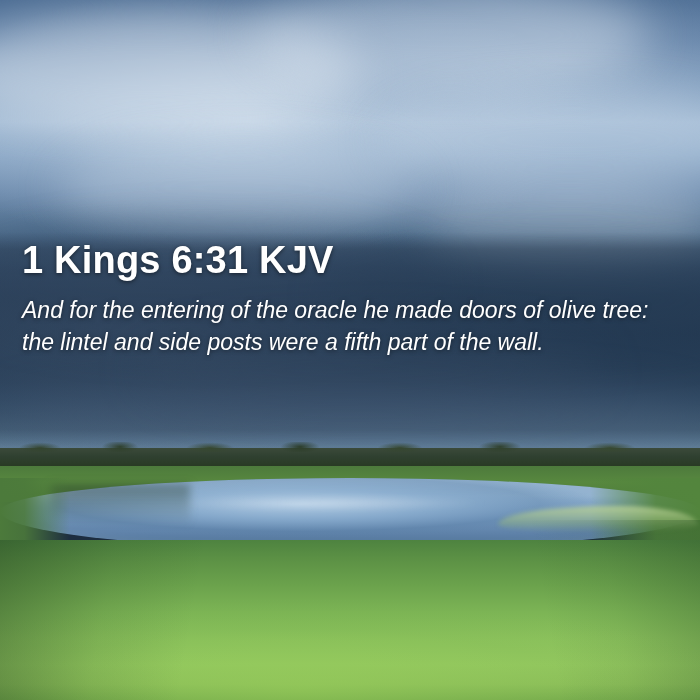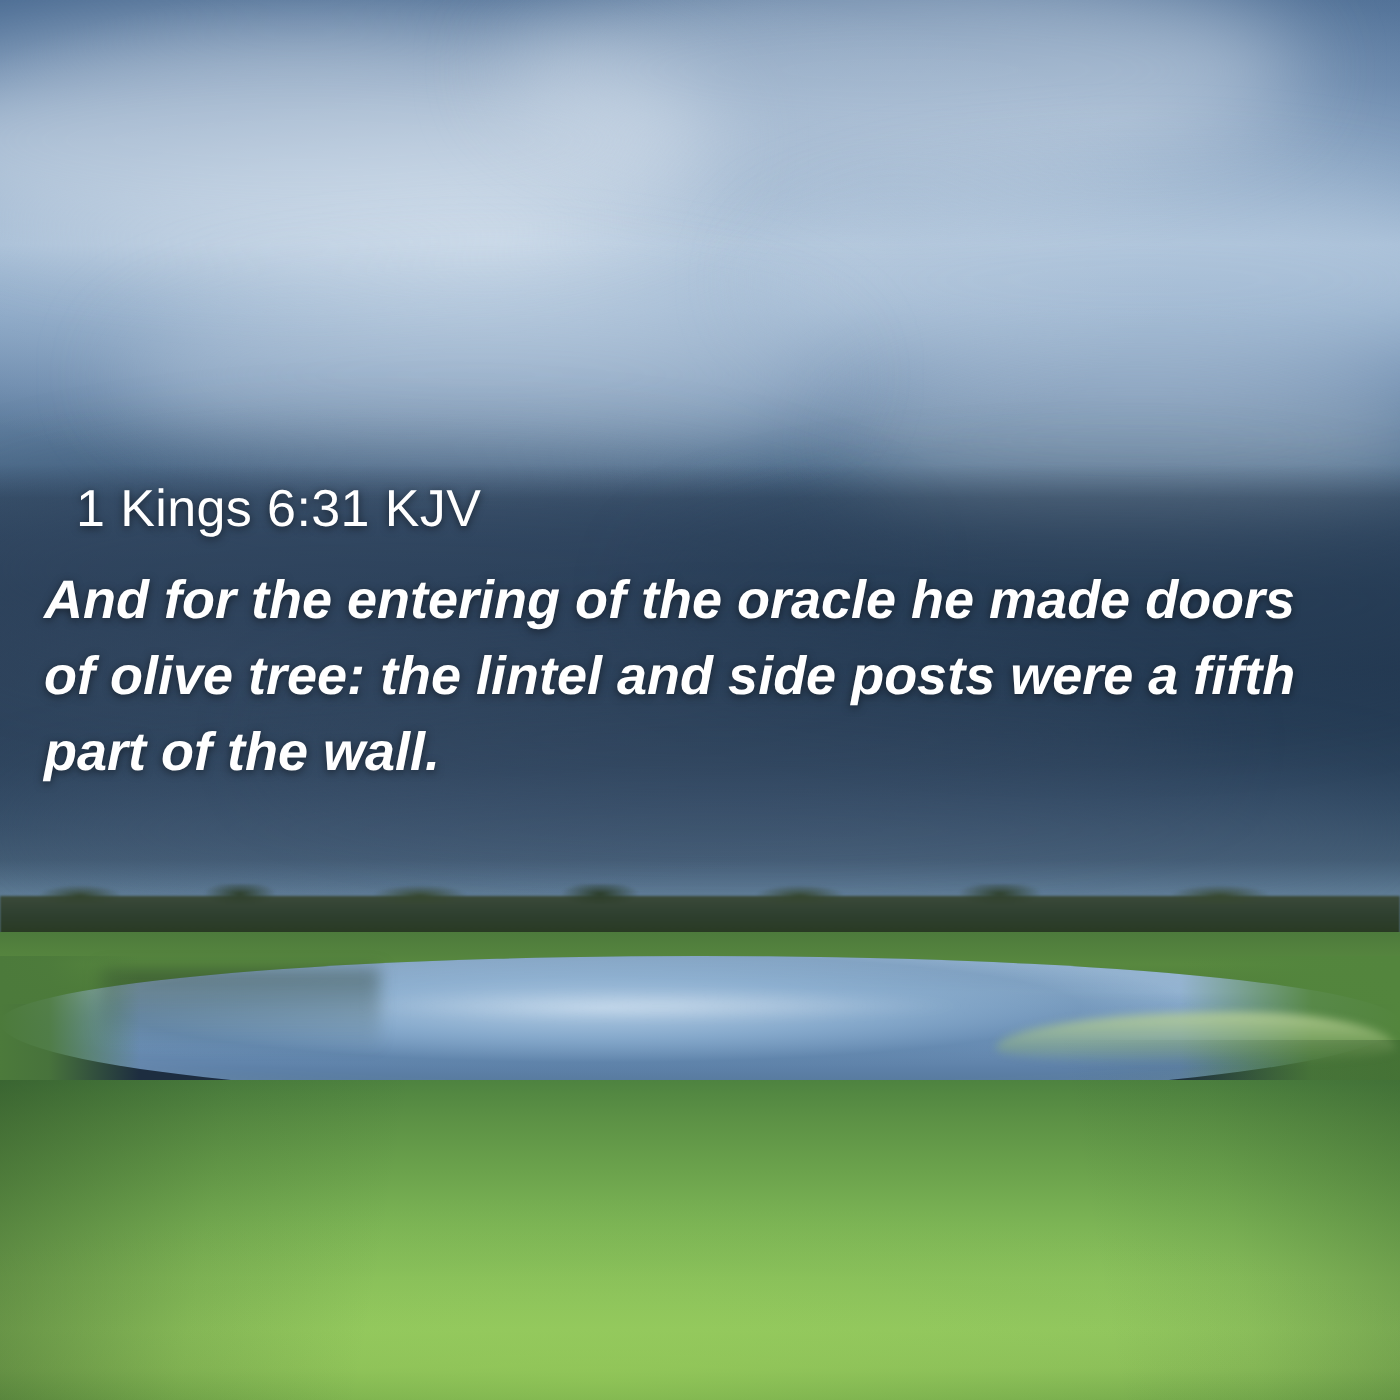--- a/index.html
+++ b/index.html
@@ -193,32 +193,32 @@
   .verse-block {
     position: absolute;
     left: 0;
     top: 240px;
     width: 700px;
     padding: 0 22px;
     box-sizing: border-box;
   }
   .verse-ref {
     color: #ffffff;
-    font-size: 26px;
-    font-weight: normal;
+    font-size: 38px;
+    font-weight: bold;
     letter-spacing: 0.2px;
-    margin: 0 0 12px 16px;
+    margin: 0 0 12px 0;
     text-shadow: 0 1px 4px rgba(0,0,0,0.55);
     line-height: 1.1;
   }
   .verse-text {
     color: #ffffff;
-    font-size: 27px;
+    font-size: 23px;
     font-style: italic;
-    font-weight: bold;
+    font-weight: normal;
     line-height: 1.42;
     margin: 0;
     text-shadow: 0 1px 4px rgba(0,0,0,0.5);
   }
 </style>
 </head>
 <body>
 
 <div class="scene">
 

